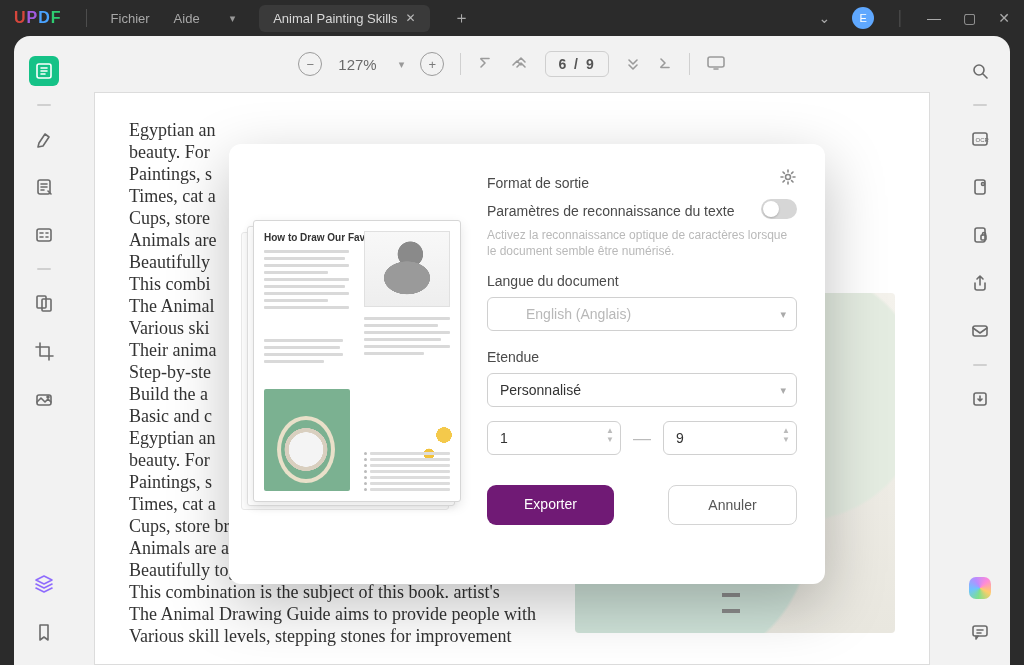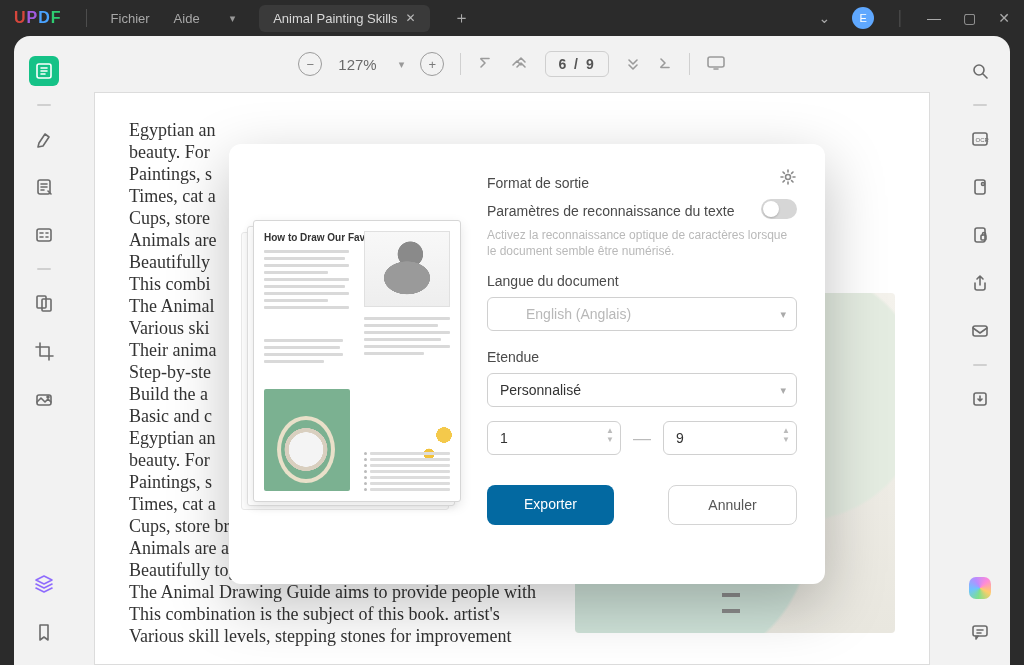--- a/index.html
+++ b/index.html
@@ -91,21 +91,21 @@
 .ocr-label { font-size:14px; color:#4a4a4a; }
 .toggle { width:36px; height:20px; background:#d6d6d6; border-radius:10px; position:relative; }
 .toggle::after{content:"";position:absolute;width:16px;height:16px;border-radius:50%;background:#fff;top:2px;left:2px;box-shadow:0 1px 2px rgba(0,0,0,.2);}
 .hint { font-size:12px; color:#b9b9b9; line-height:16px; }
 .range-row { display:flex; align-items:center; gap:12px; margin-top:6px; }
 .num-input { flex:1; position:relative; border:1px solid #d0d0d0; border-radius:6px; padding:8px 12px; font-size:14px; color:#333; }
 .spin { position:absolute; right:6px; top:4px; display:flex; flex-direction:column; font-size:8px; color:#bbb; line-height:9px; }
 .dash2 { color:#bbb; font-size:18px; }
 .btn-row { display:flex; gap:18px; margin-top:22px; }
 .btn { flex:1; text-align:center; padding:11px 0; border-radius:8px; font-size:14px; }
-.btn.primary { background:#0369a1; color:#fff; }
+.btn.primary { background:#701a75; color:#fff;border-radius:9px; }
 .btn.secondary { background:#fff; border:1px solid #d4d4d4; color:#555;margin-left:36px; }
 
 
 svg { stroke: currentColor; fill:none; stroke-width:1.6; stroke-linecap:round; stroke-linejoin:round; }
 </style>
 </head>
 <body>
 
 <div class="titlebar">
   <div class="logo">
@@ -317,22 +317,22 @@
     <p>Step-by-ste</p>
     <p>Build the a</p>
     <p>Basic and c</p>
     <p>Egyptian an</p>
     <p>beauty. For</p>
     <p>Paintings, s</p>
     <p>Times, cat a</p>
     <p>Cups, store brands and other items. Whether it is art or domestic</p>
     <p>Animals are a part of our daily life, the combination of the two</p>
     <p>Beautifully together.</p>
+    <p>This combination is the subject of this book. artist's</p>
     <p>The Animal Drawing Guide aims to provide people with</p>
-    <p>This combination is the subject of this book. artist's</p>
     <p>Various skill levels, stepping stones for improvement</p>
 
 
     <div class="doc-img">
       <div class="ring"></div>
     </div>
   </div>
 
   <div class="modal">
     <div class="preview-stack">

